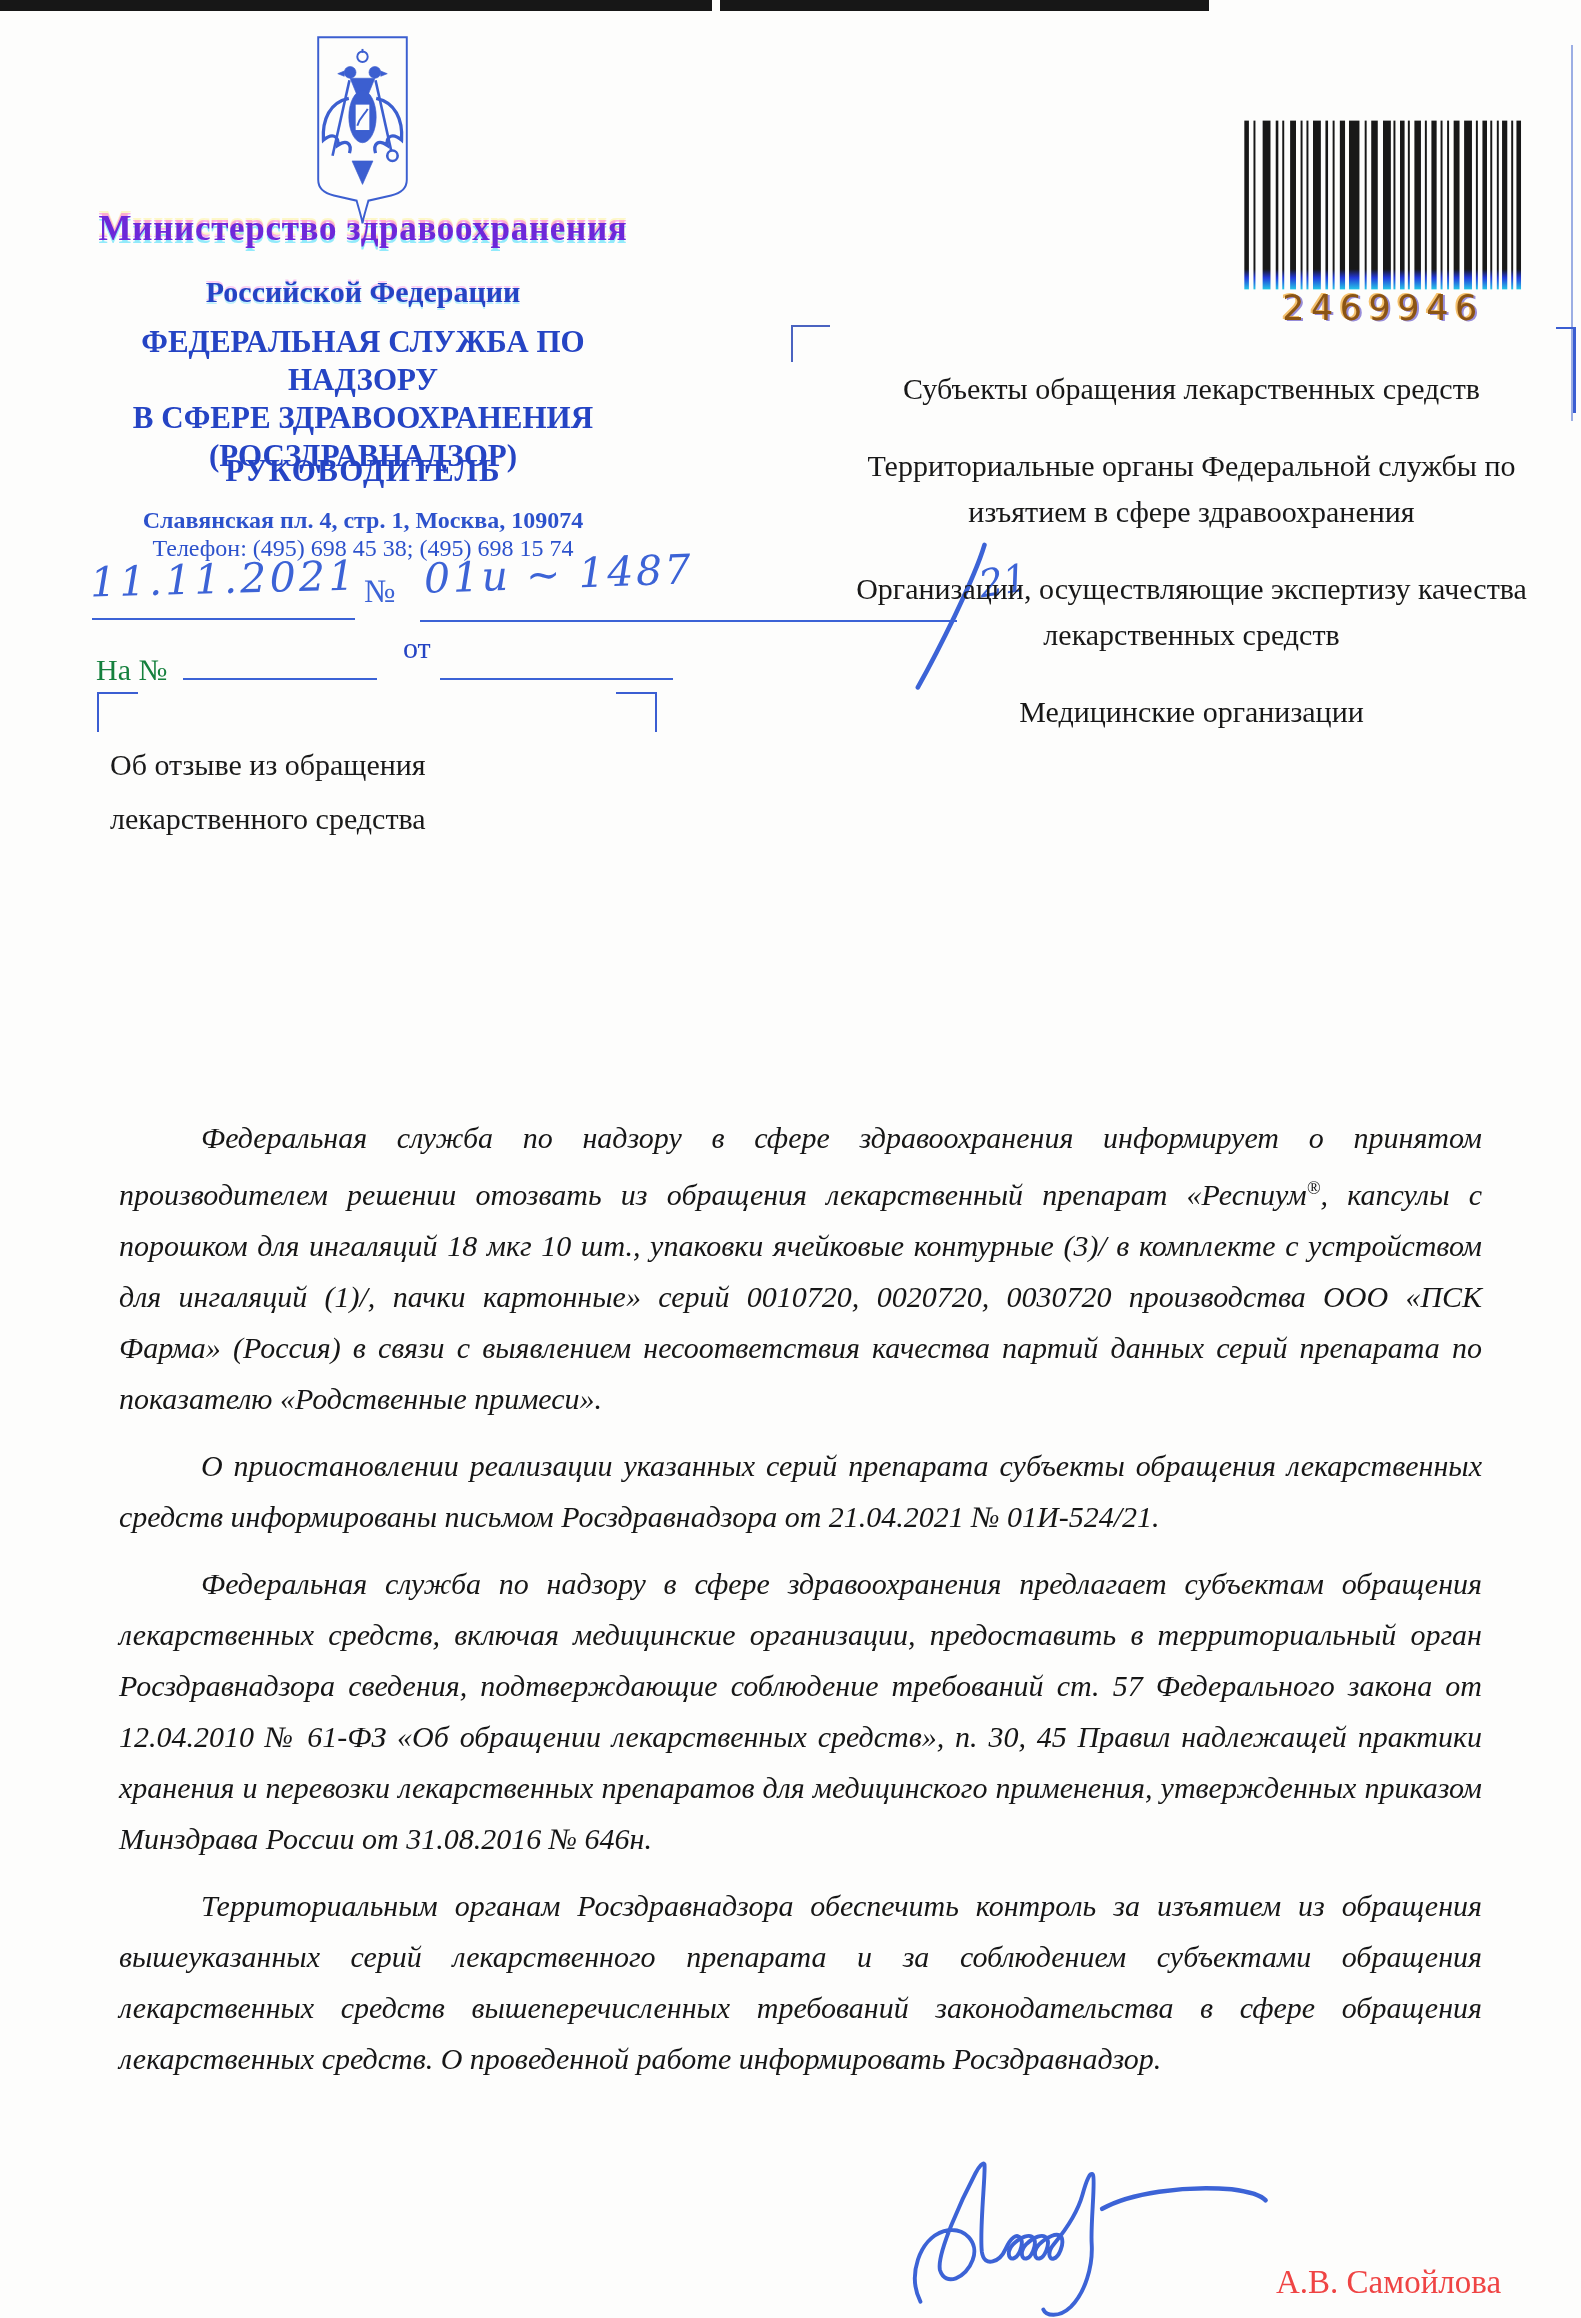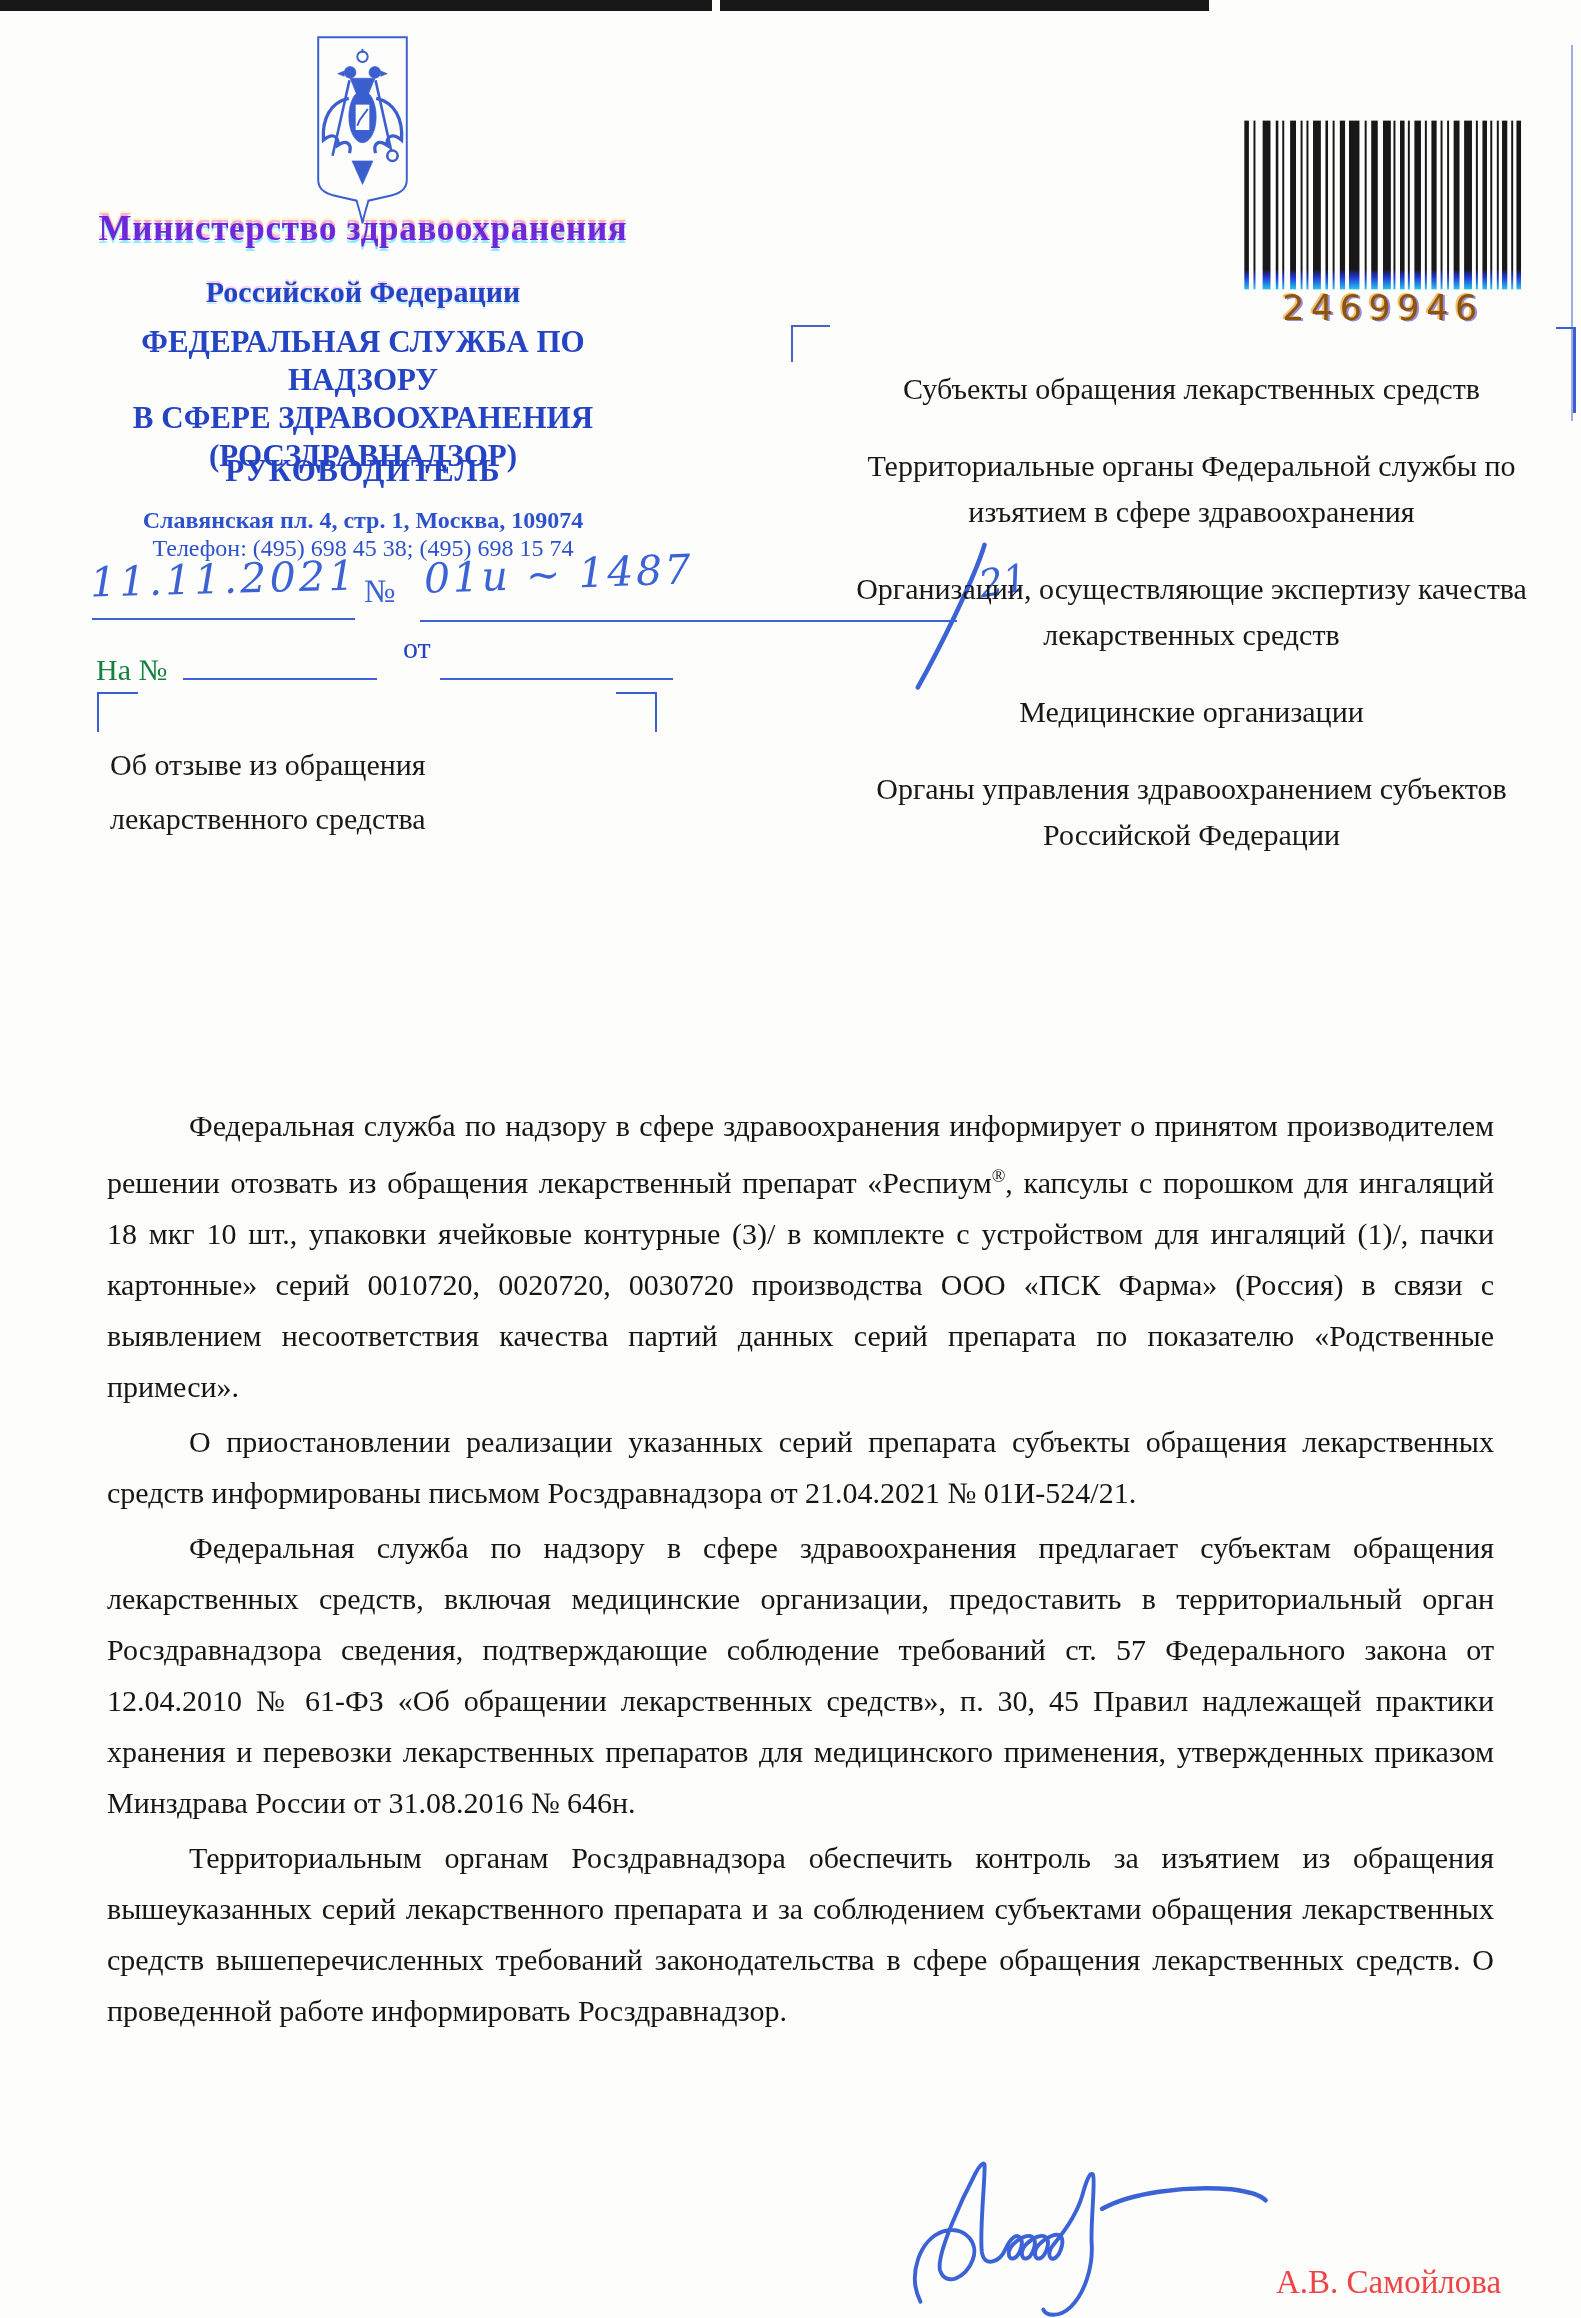--- a/index.html
+++ b/index.html
@@ -47,21 +47,21 @@
   .recipients{left:815px;top:366px;width:753px;font-size:30px;line-height:46px;text-align:center;color:#181818;}
   .rec-item{margin-bottom:31px;}
   .rec-item:last-child{margin-bottom:0;}
   
   .barcode{left:1243px;top:118px;width:280px;height:174px;}
   .barcode-num{left:1243px;top:288px;width:280px;text-align:center;font-size:35px;letter-spacing:6.5px;
     font-family:"DejaVu Sans",sans-serif;color:#8a5414;
     text-shadow:-2px -0.7px 0 rgba(240,160,30,.65),2px 1.3px 0 rgba(70,50,190,.55);}
   
   .body-text{left:103px;top:1096px;width:1395px;font-size:30px;line-height:51px;text-align:justify;color:#161616;}
-  .body-text p{margin:4px;text-indent:82px;}
+  .body-text p{margin:16px;text-indent:82px;font-style:italic;}
   .body-text sup{font-size:60%;}
   
   .sig{left:902px;top:2133px;width:382px;height:185px;}
   .signer{left:1276px;top:2264px;font-size:33px;color:#ef4444;}
 </style>
 </head>
 <body>
 
 <div class="page">
 
@@ -176,21 +176,20 @@
       </g>
     </svg>
   </div>
   <div class="abs barcode-num">2469946</div>
 
   <div class="abs recipients">
     <div class="rec-item">Субъекты обращения лекарственных средств</div>
     <div class="rec-item">Территориальные органы Федеральной службы по изъятием в сфере здравоохранения</div>
     <div class="rec-item">Организации, осуществляющие экспертизу качества лекарственных средств</div>
     <div class="rec-item">Медицинские организации</div>
-    <div class="rec-item">Органы управления здравоохранением субъектов Российской Федерации</div>
   </div>
 
   <div class="abs body-text">
     <p><span>Федеральная служба по надзору в сфере здравоохранения информирует о принятом производителем решении отозвать из обращения лекарственный препарат «Респиум</span><sup>®</sup><span>, капсулы с порошком для ингаляций 18 мкг 10 шт., упаковки ячейковые контурные (3)/ в комплекте с устройством для ингаляций (1)/, пачки картонные» серий 0010720, 0020720, 0030720 производства ООО «ПСК Фарма» (Россия) в связи с выявлением несоответствия качества партий данных серий препарата по показателю «Родственные примеси».</span></p>
     <p>О приостановлении реализации указанных серий препарата субъекты обращения лекарственных средств информированы письмом Росздравнадзора от 21.04.2021 № 01И-524/21.</p>
     <p>Федеральная служба по надзору в сфере здравоохранения предлагает субъектам обращения лекарственных средств, включая медицинские организации, предоставить в территориальный орган Росздравнадзора сведения, подтверждающие соблюдение требований ст. 57 Федерального закона от 12.04.2010 № 61-ФЗ «Об обращении лекарственных средств», п. 30, 45 Правил надлежащей практики хранения и перевозки лекарственных препаратов для медицинского применения, утвержденных приказом Минздрава России от 31.08.2016 № 646н.</p>
     <p>Территориальным органам Росздравнадзора обеспечить контроль за изъятием из обращения вышеуказанных серий лекарственного препарата и за соблюдением субъектами обращения лекарственных средств вышеперечисленных требований законодательства в сфере обращения лекарственных средств. О проведенной работе информировать Росздравнадзор.</p>
   </div>
 
   <div class="abs sig">

